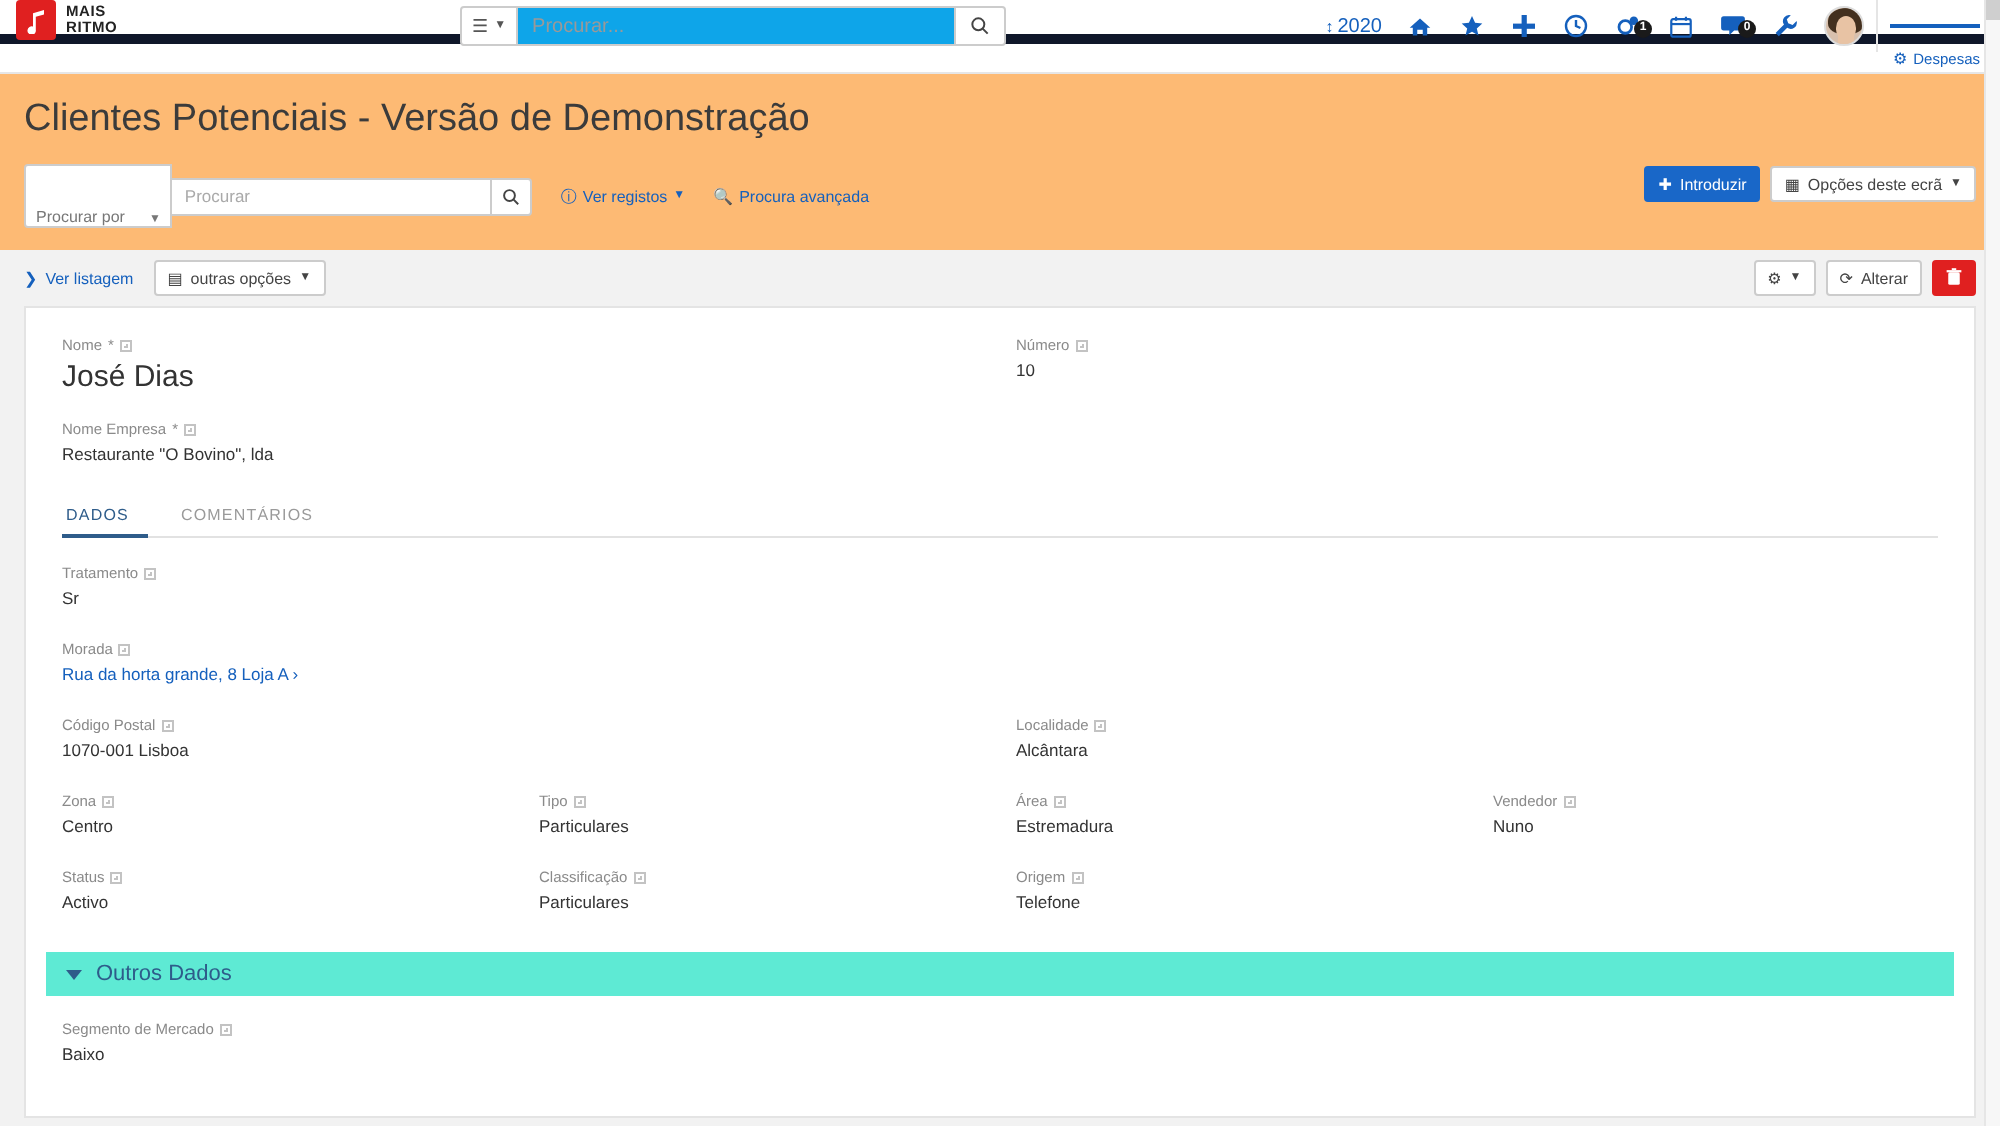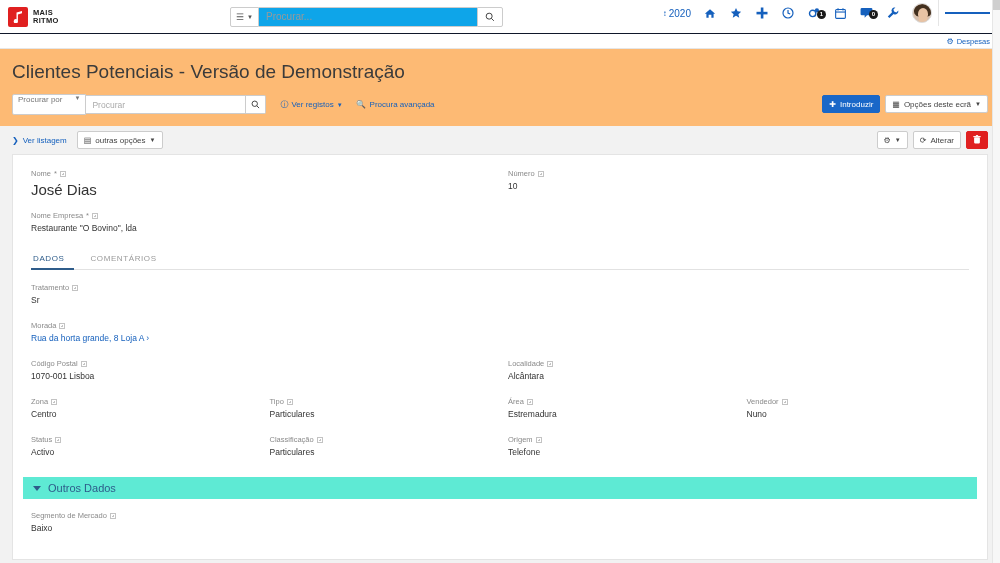--- a/index.html
+++ b/index.html
@@ -7,25 +7,25 @@
     margin: 0; padding: 0;
     width: 1000px; height: 563px;
     background: #f2f2f2;
     font-family: "Liberation Sans", sans-serif;
     color: #333;
     overflow: hidden;
   }
 
   
   .topbar {
-    height: 34px;
+    height: 22px;
     background: #ffffff;
-    border-bottom: 1px solid #0f172a;
+    border-bottom: 5px solid #0f172a;
     display: flex;
-    align-items: center;
+    align-items: flex-start;
     position: relative;
   }
   .logo-block {
     display: flex;
     align-items: center;
     padding-left: 8px;
     gap: 5px;
     width: 120px;
   }
   .logo-mark {
@@ -171,26 +171,26 @@
     position: relative;
   }
   .page-title {
     font-size: 19px;
     font-weight: normal;
     color: #3b3b3b;
     margin: 0 0 11px 0;
   }
   .findrow { display: flex; align-items: center; gap: 0; padding-bottom: 11px; }
   .fr-sel {
-    height: 21px;
+    height: 32px;
     border: 1px solid #ccc;
     background: #fff;
     font-size: 8px;
     color: #777;
-    display: flex; align-items: flex-start; justify-content: space-between;
+    display: flex; align-items: flex-end; justify-content: space-between;
     padding: 0 5px; gap: 12px;
     border-radius: 2px 0 0 2px;
     cursor: pointer;
   }
   .fr-input {
     height: 19px;
     width: 160px;
     border: 1px solid #ccc;
     border-left: none;
     font-size: 8.5px;

